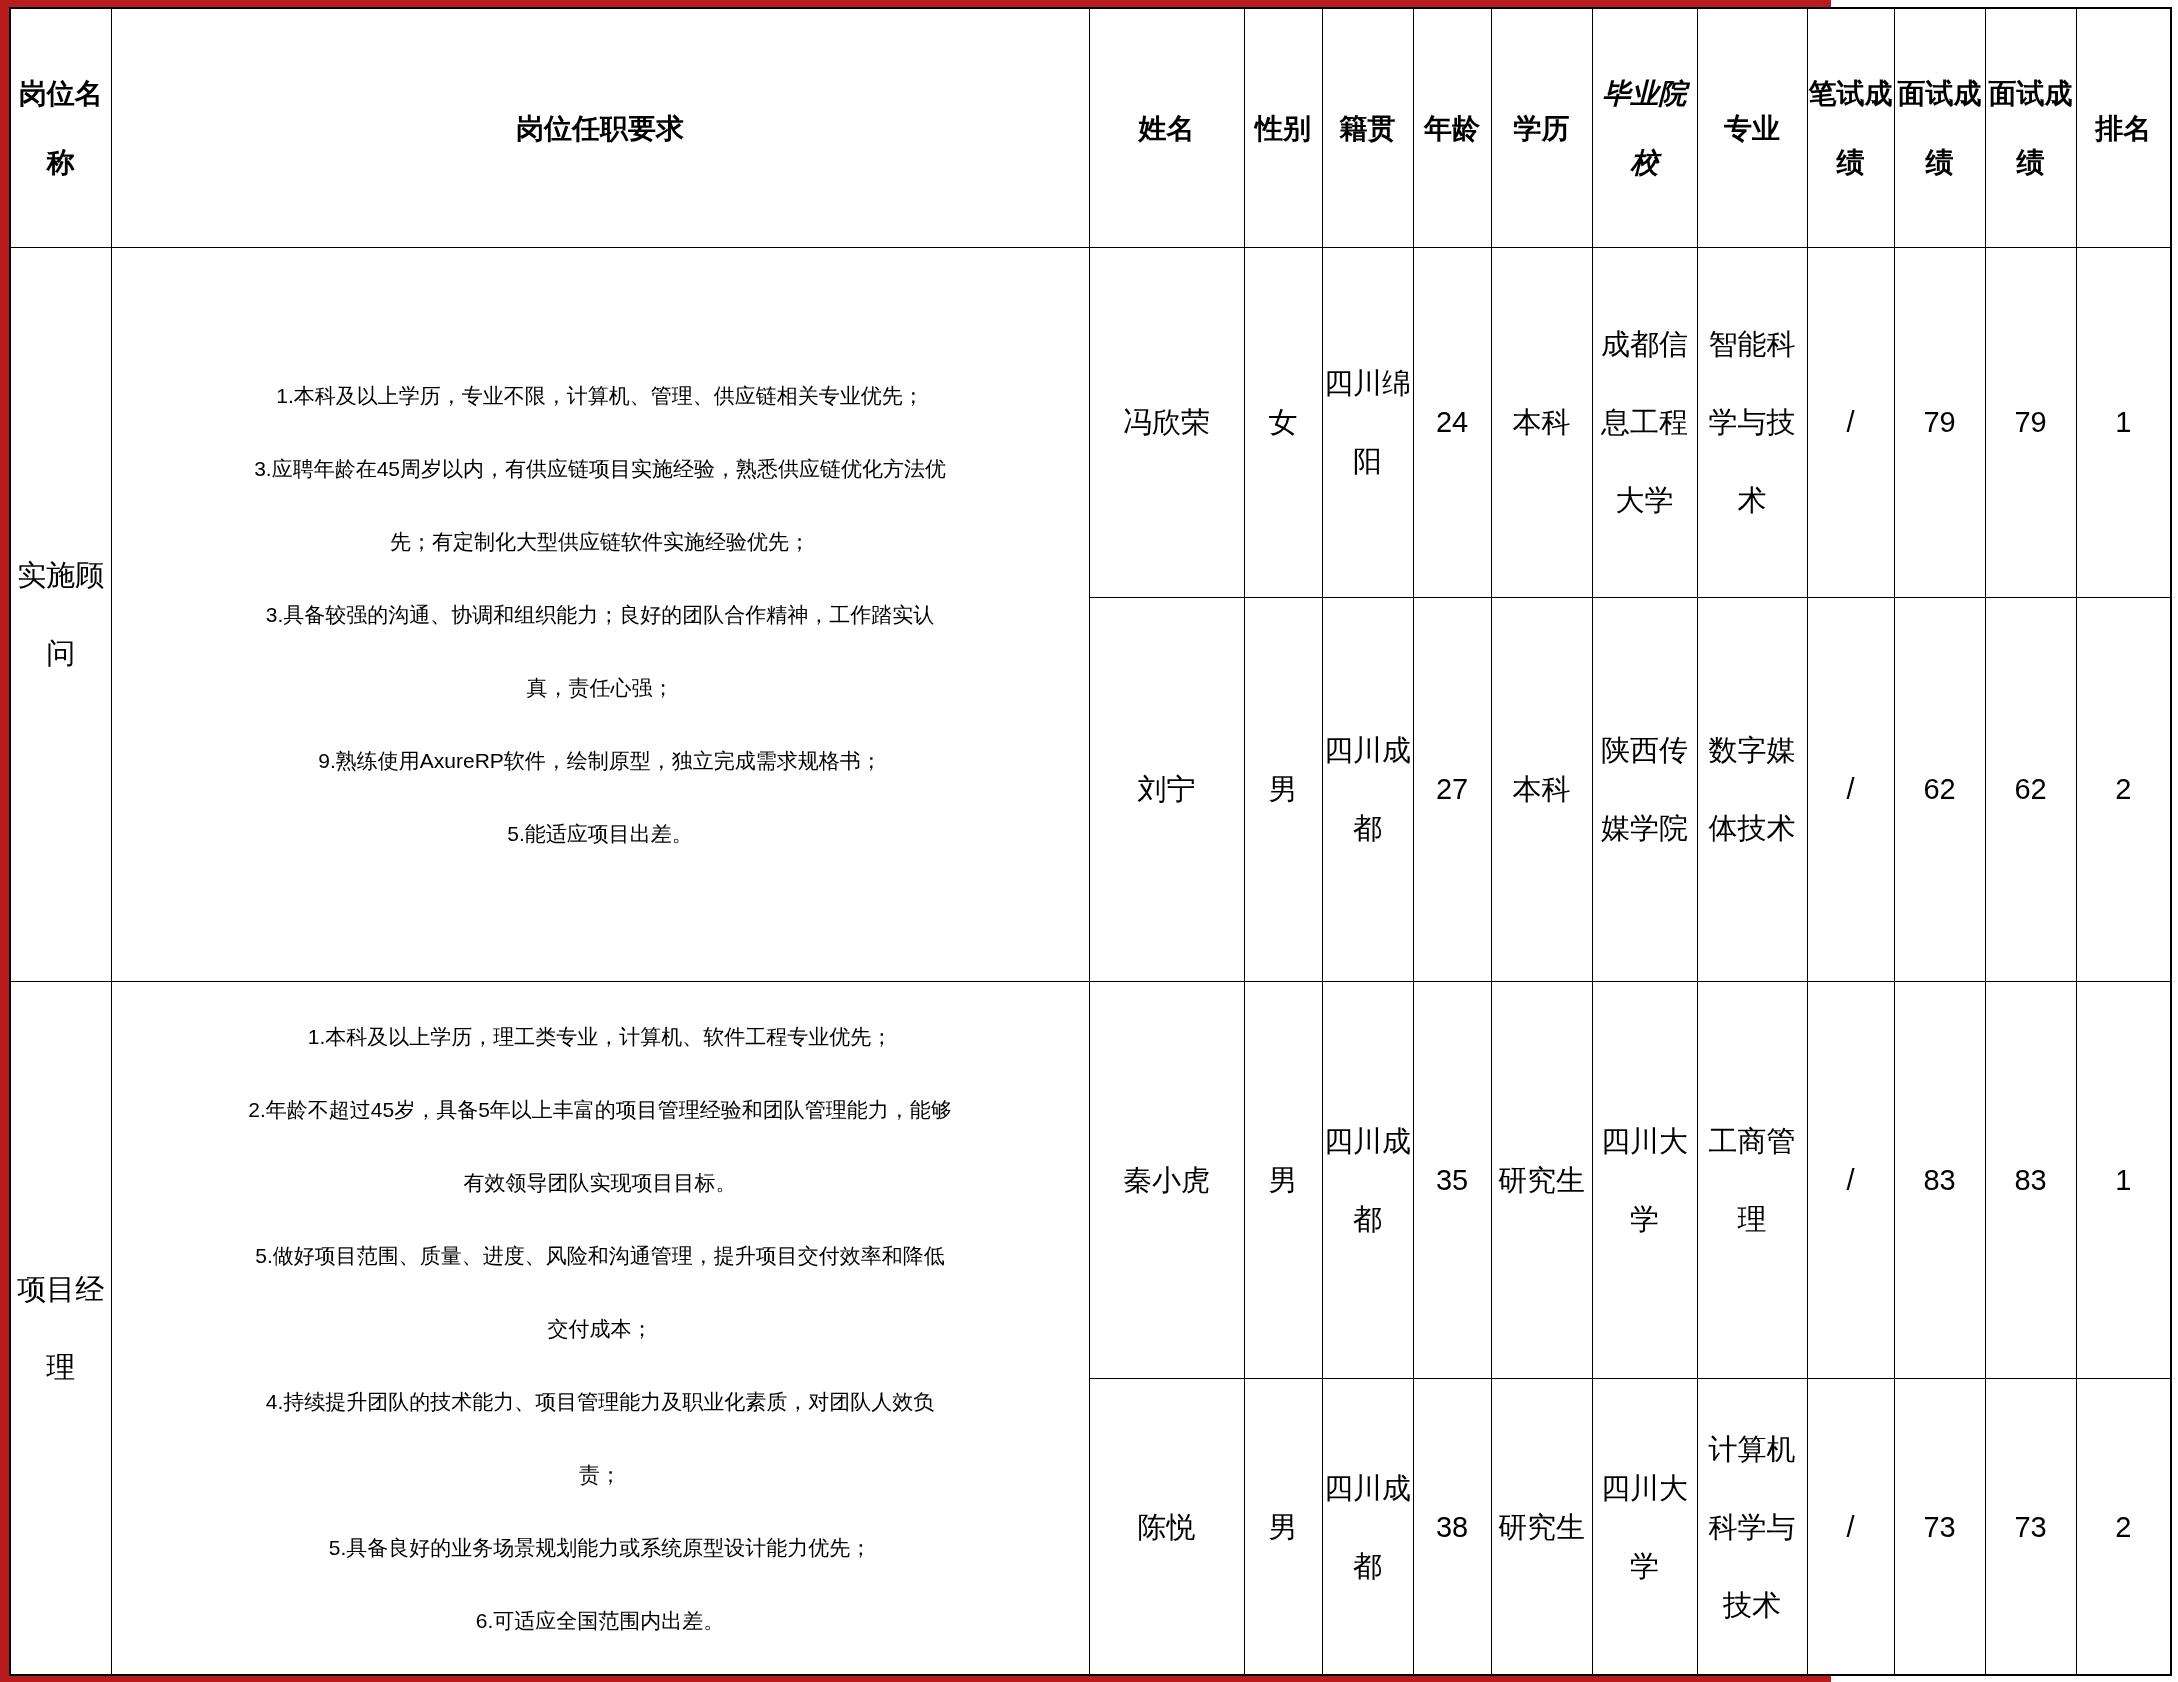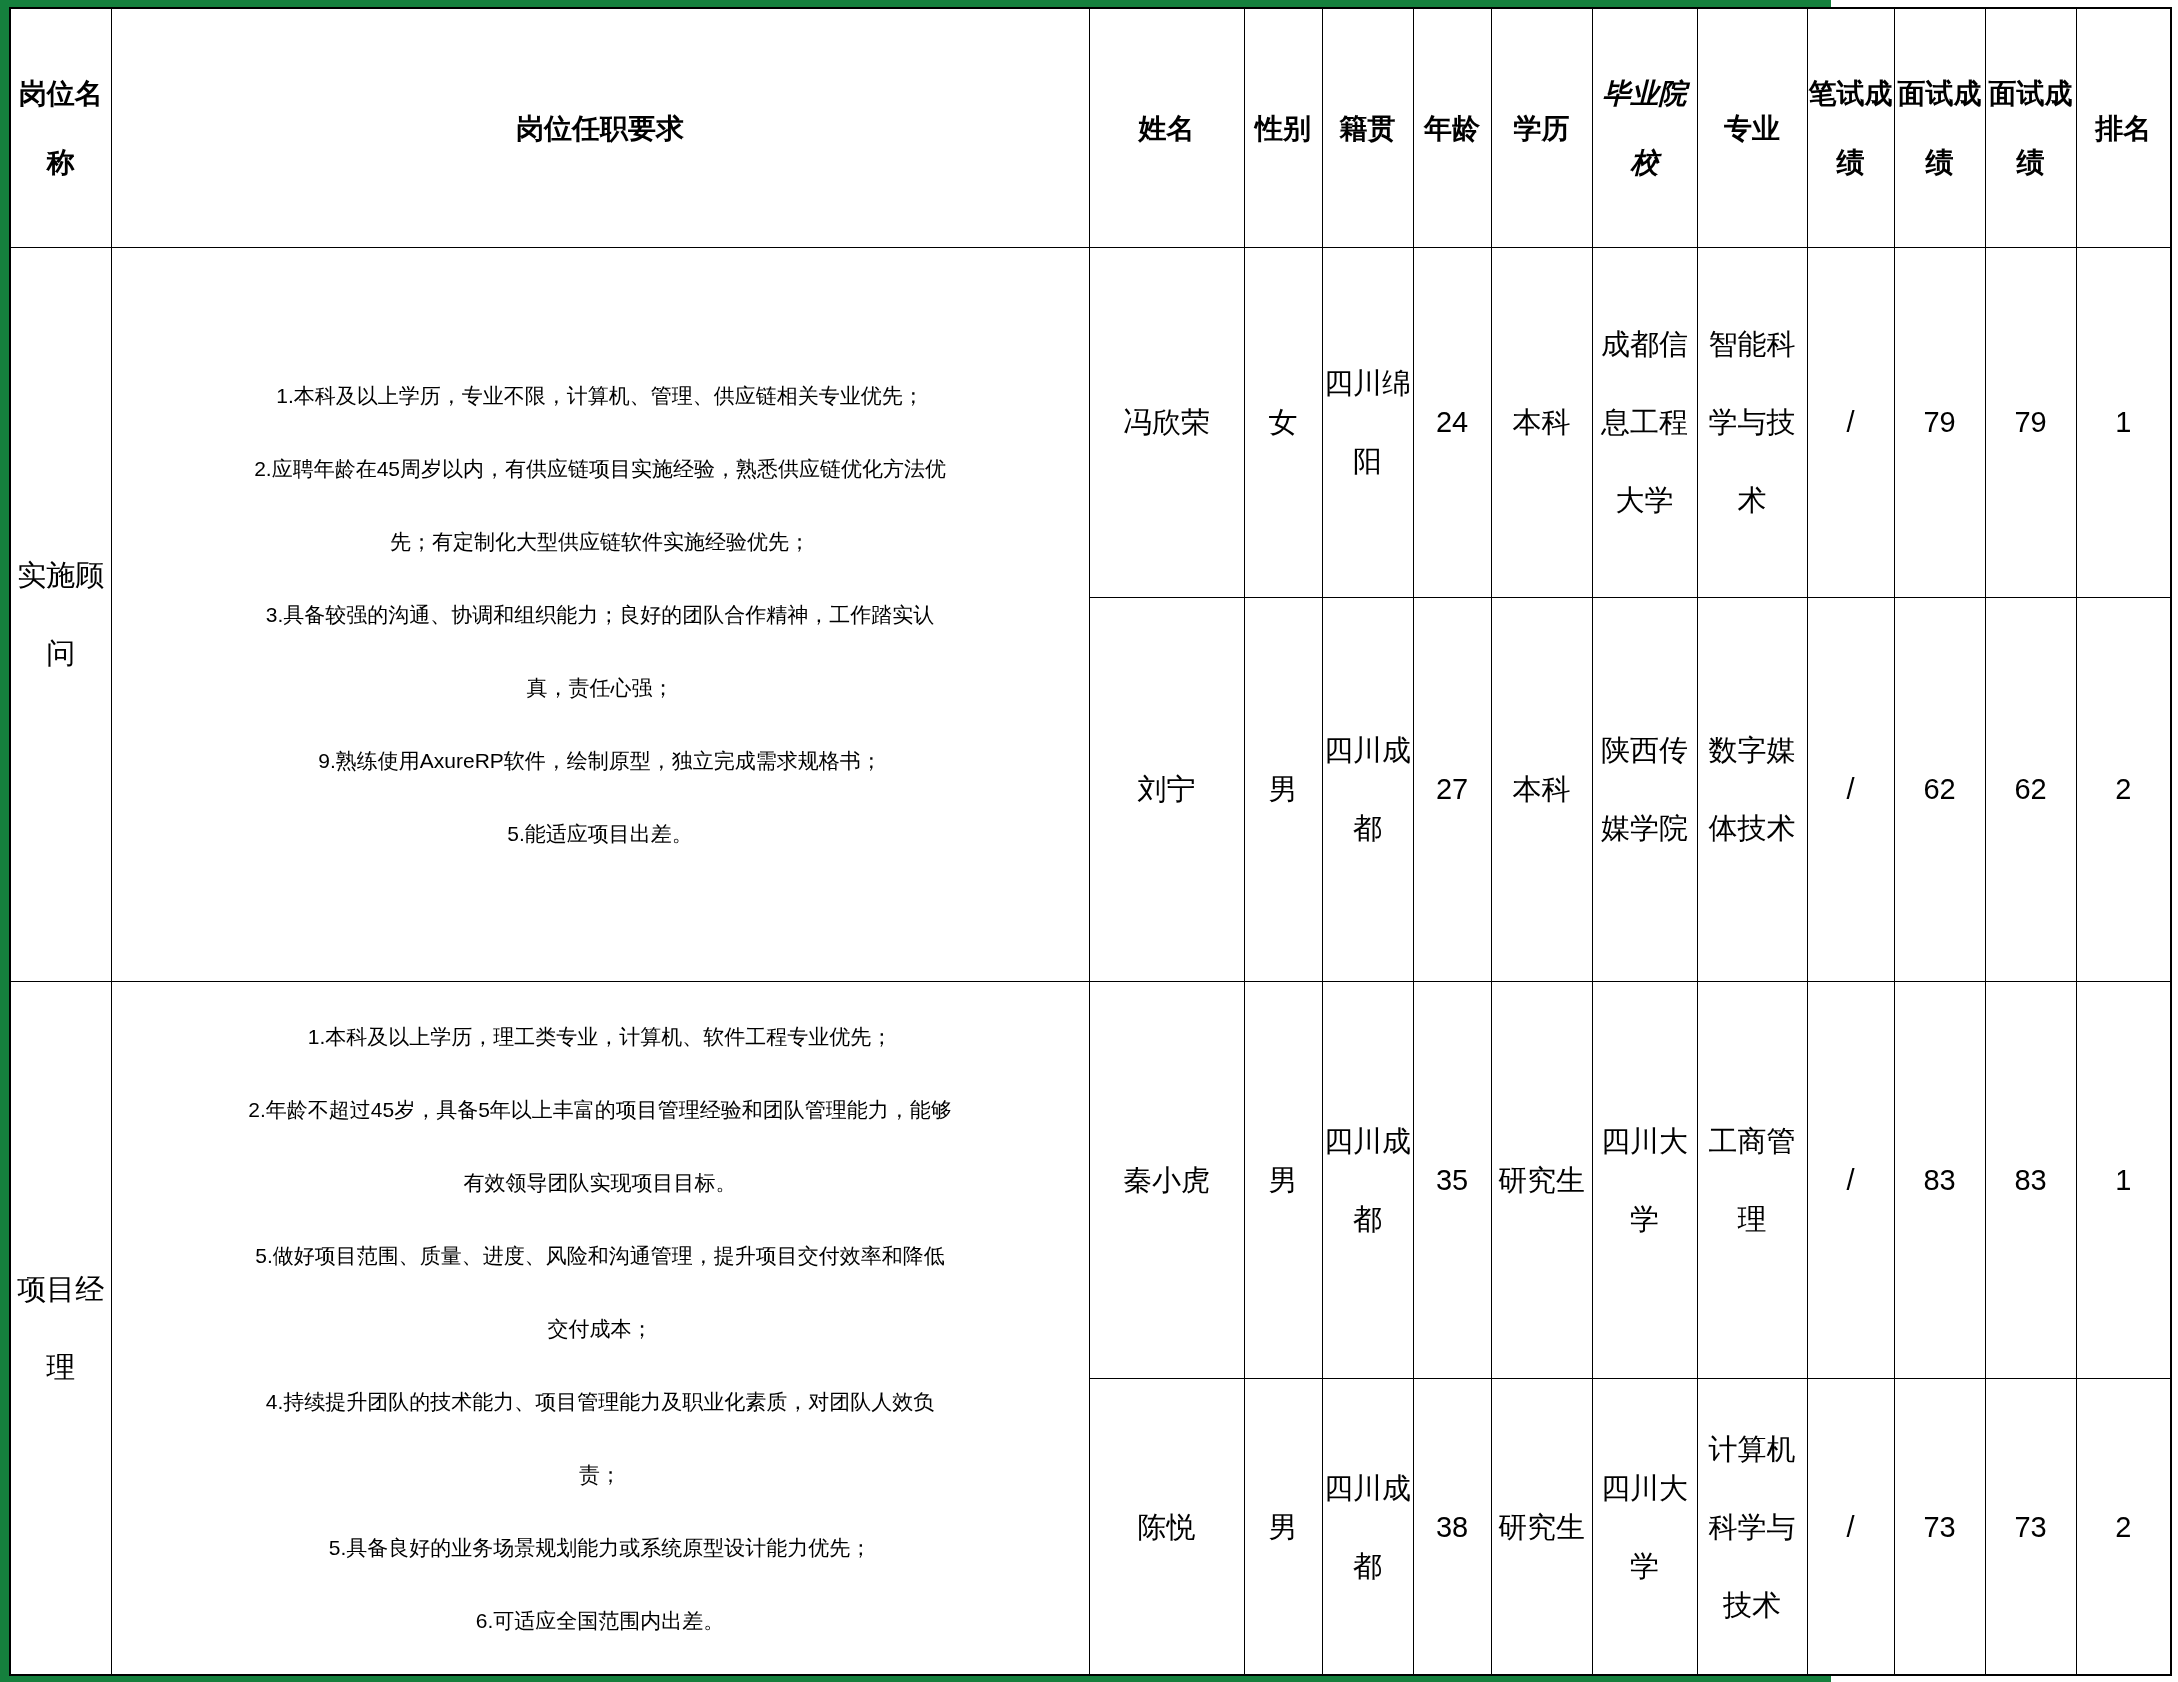--- a/index.html
+++ b/index.html
@@ -5,21 +5,21 @@
   html, body {
     margin: 0;
     padding: 0;
     background: #ffffff;
     font-family: "Liberation Sans", "DejaVu Sans", sans-serif;
     color: #000000;
   }
   .page {
     width: 1831px;
     height: 1682px;
-    background: #15803d;
+    background: #b91c1c;
     box-sizing: border-box;
     padding: 7.3px 9.1px;
   }
   table.grid {
     border-collapse: collapse;
     table-layout: fixed;
     width: 2160px;
     background: #ffffff;
     border: 2.7px solid #000000;
   }
@@ -107,21 +107,21 @@
         <th class="th-interview">面试成绩</th>
         <th class="th-overall">面试成绩</th>
         <th>排名</th>
       </tr>
     </thead>
     <tbody>
       <tr class="r1">
         <td class="job-cell" rowspan="2">实施顾问</td>
         <td class="req-cell" rowspan="2">
           <span class="req-line">1.本科及以上学历，专业不限，计算机、管理、供应链相关专业优先；</span>
-          <span class="req-line">2.应聘年龄在45周岁以内，有供应链项目实施经验，熟悉供应链优化方法优</span>
+          <span class="req-line">3.应聘年龄在45周岁以内，有供应链项目实施经验，熟悉供应链优化方法优</span>
           <span class="req-line">先；有定制化大型供应链软件实施经验优先；</span>
           <span class="req-line">3.具备较强的沟通、协调和组织能力；良好的团队合作精神，工作踏实认</span>
           <span class="req-line">真，责任心强；</span>
           <span class="req-line">9.熟练使用AxureRP软件，绘制原型，独立完成需求规格书；</span>
           <span class="req-line">5.能适应项目出差。</span>
         </td>
         <td>冯欣荣</td>
         <td>女</td>
         <td class="hometown-cell">四川绵阳</td>
         <td>24</td>

